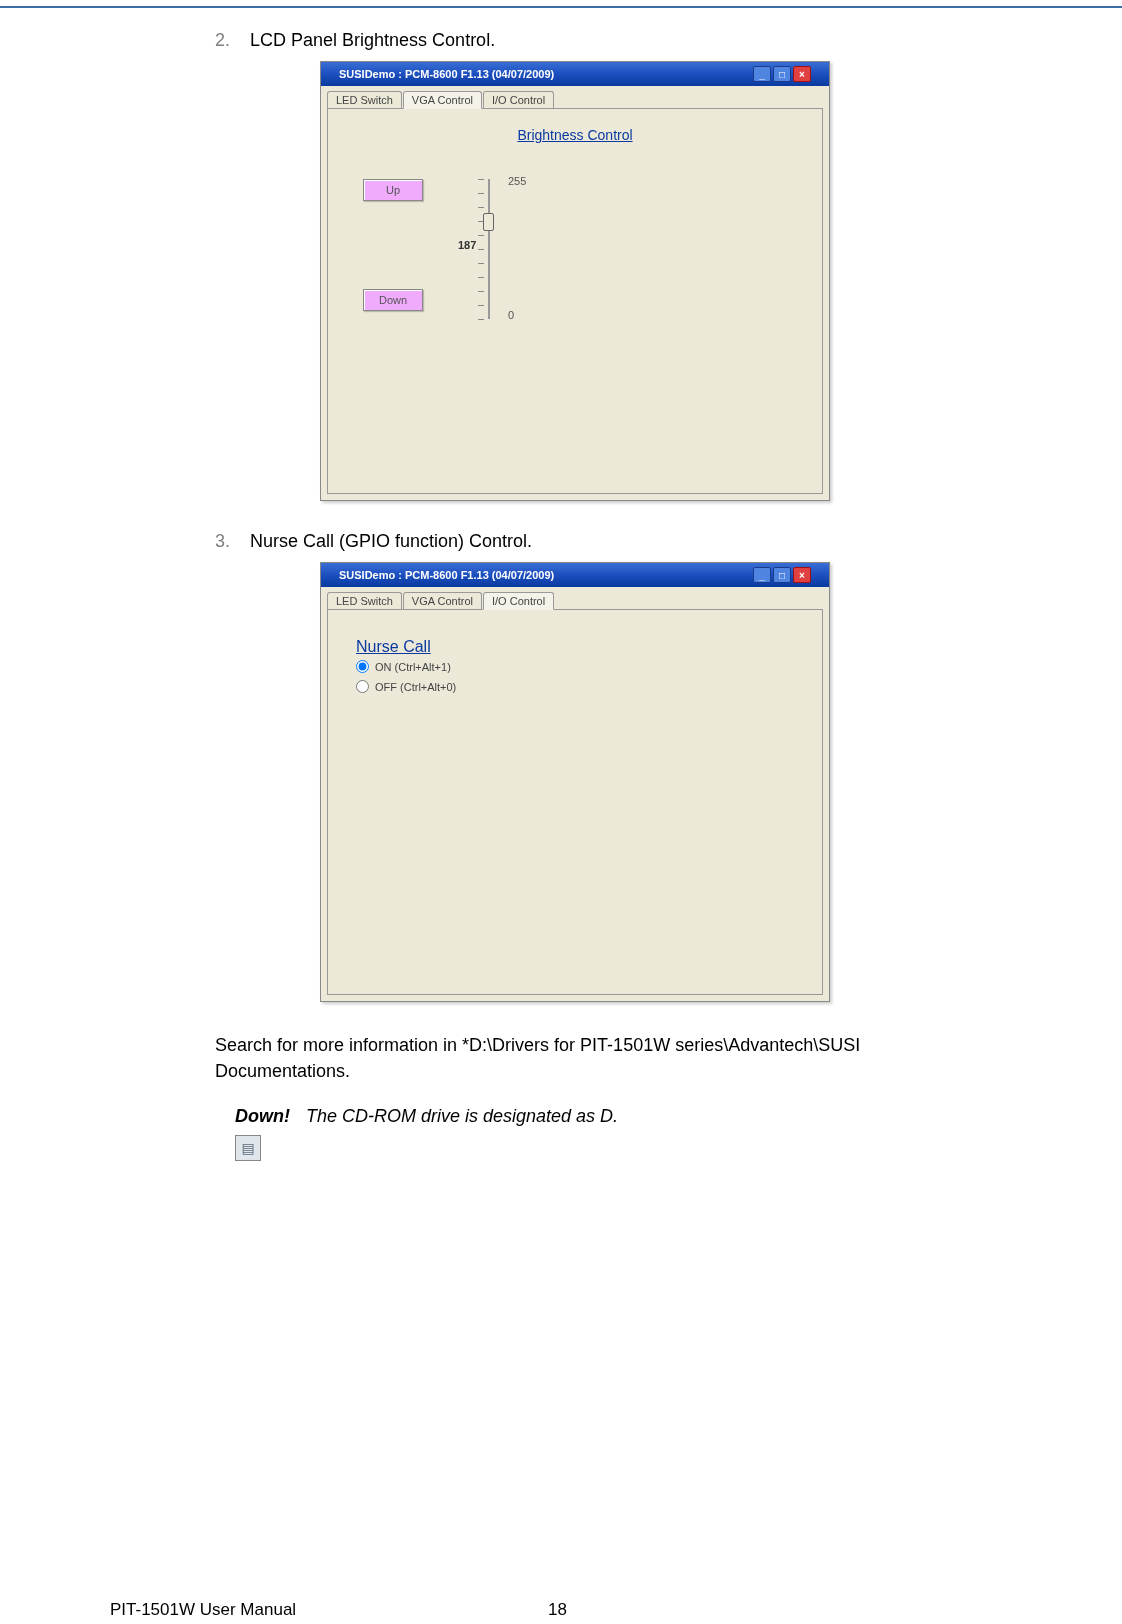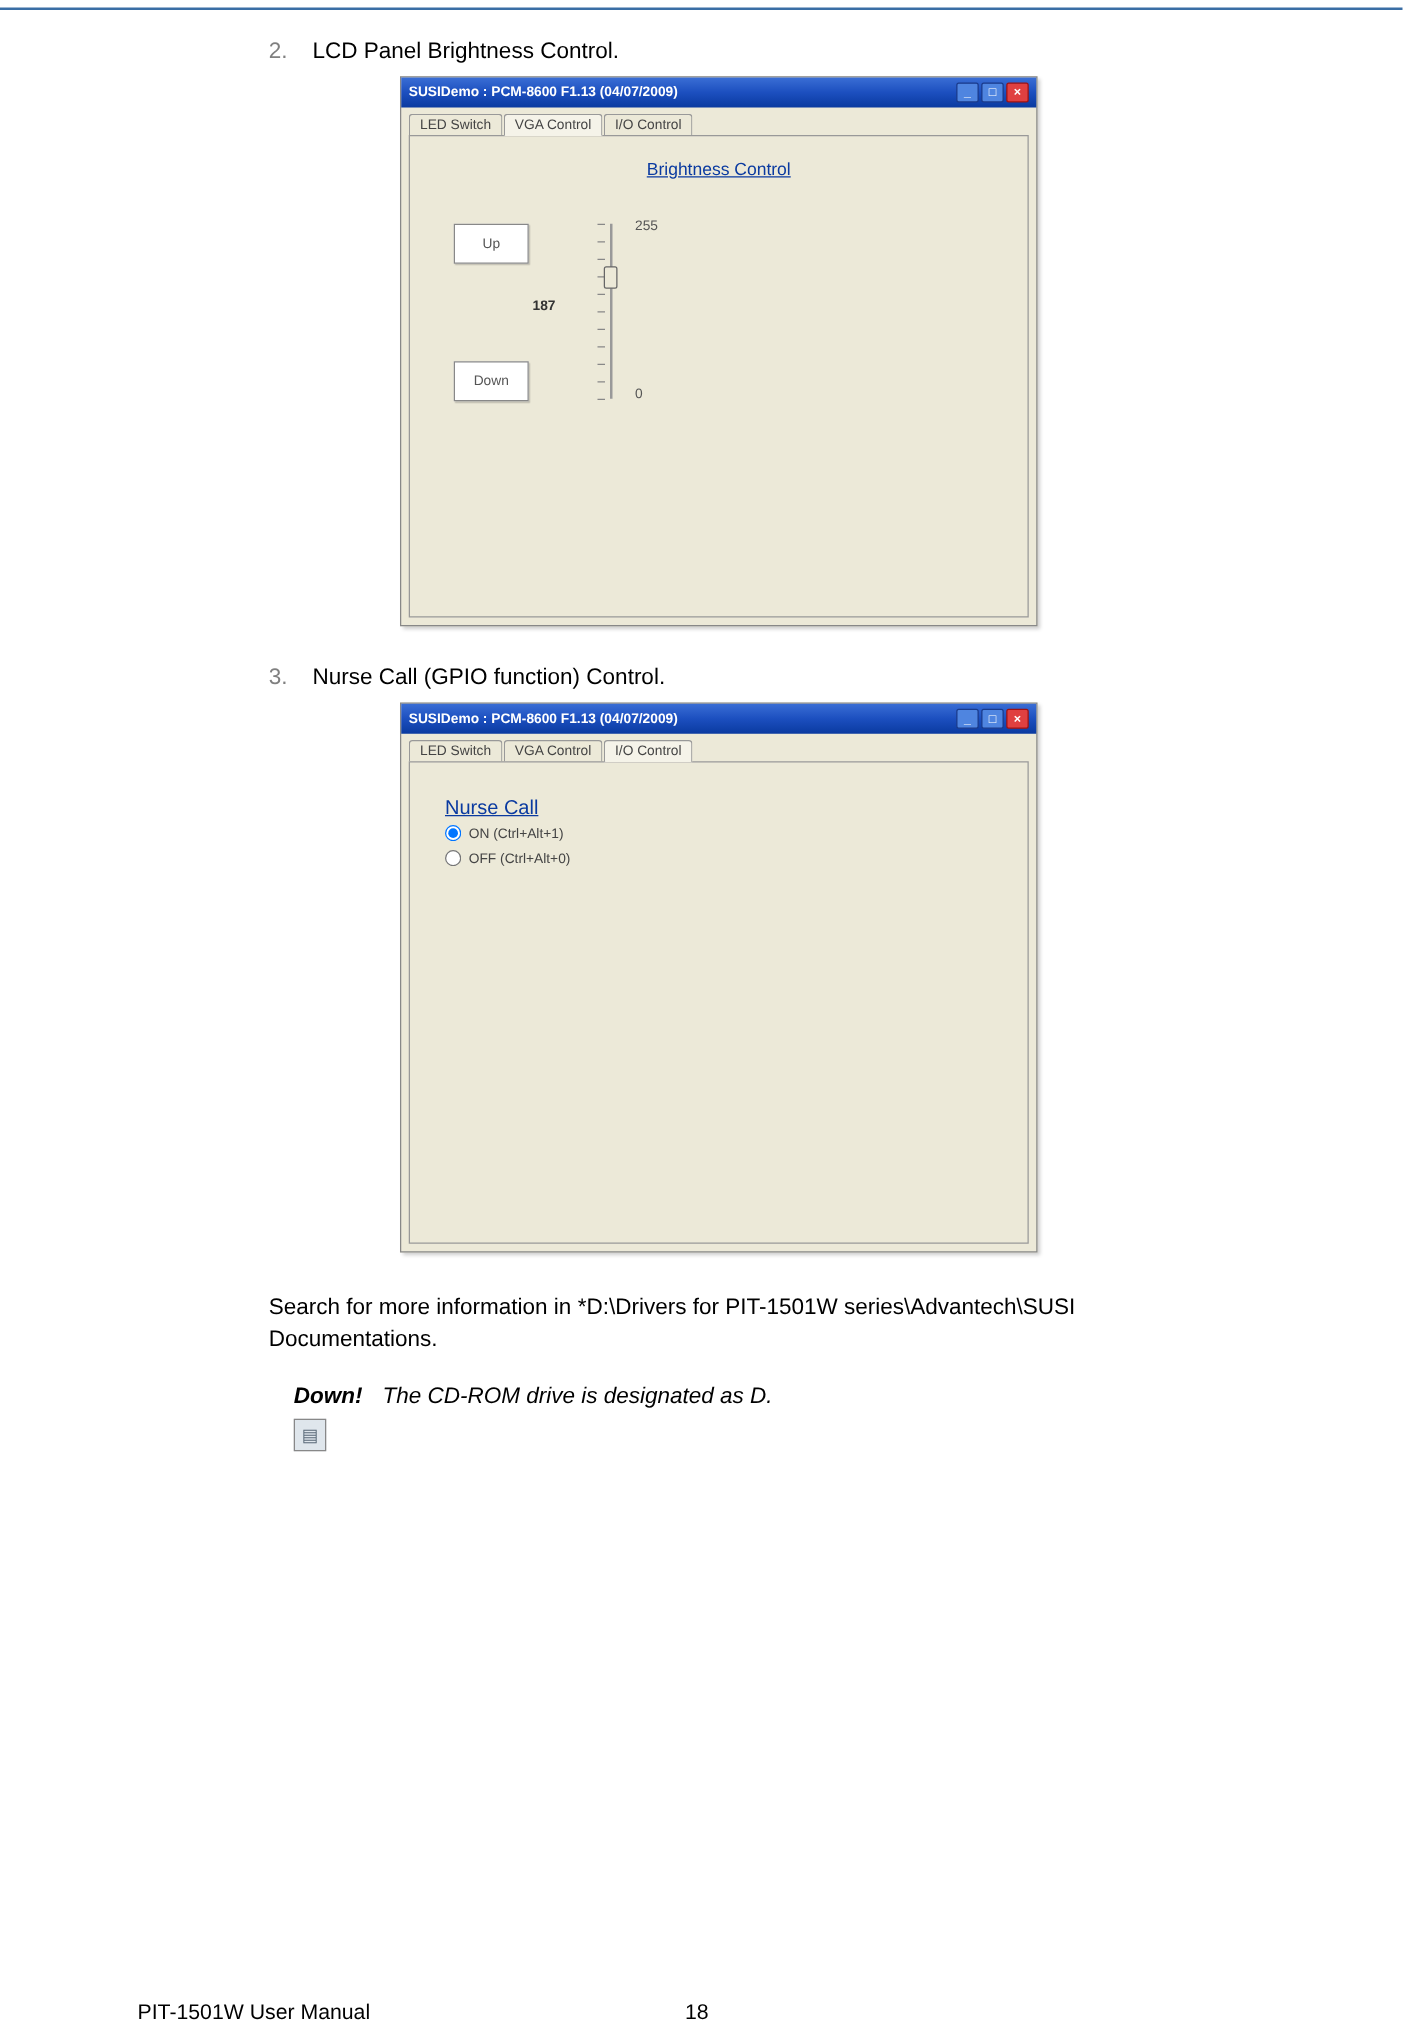--- a/index.html
+++ b/index.html
@@ -48,21 +48,21 @@
   .win1 { width: 510px; height: 440px; }
   .win2 { width: 510px; height: 440px; }
   .titlebar {
     height: 24px;
     background: linear-gradient(to bottom,#3a6ed5 0%,#1c4fbf 50%,#0a3aa0 100%);
     color: #fff;
     font-size: 11px;
     font-weight: bold;
     display: flex;
     align-items: center;
-    padding: 0 6px;
+    padding: 0 18px;
     font-family: Tahoma, sans-serif;
   }
   .titlebar-text { flex: 1; white-space: nowrap; overflow: hidden; }
   .winbtns { display: flex; gap: 2px; }
   .winbtn {
     width: 18px; height: 16px;
     background: #4f85e0;
     border: 1px solid #1a3a8a;
     border-radius: 2px;
     font-size: 10px;
@@ -108,22 +108,22 @@
     top: 18px;
     left: 50%;
     transform: translateX(-50%);
     color: #0a3aa0;
     font-size: 14px;
     font-family: Tahoma, sans-serif;
     text-decoration: underline;
   }
   .win-button {
     position: absolute;
-    width: 60px; height: 32px;
-    background: #ffffff;
+    width: 60px; height: 22px;
+    background: #f0abfc;
     border: 1px solid #888;
     box-shadow: inset 1px 1px 0 #fff, 1px 1px 1px rgba(0,0,0,0.2);
     font-size: 11px;
     font-family: Tahoma, sans-serif;
     color: #555;
     display: flex;
     align-items: center;
     justify-content: center;
   }
   .btn-up { top: 70px; left: 35px; }
@@ -149,21 +149,21 @@
     border-radius: 2px;
   }
   .slider-label {
     position: absolute;
     font-size: 11px;
     font-family: Tahoma, sans-serif;
     color: #555;
     text-align: right;
   }
   .lbl-max { top: 66px; left: 180px; }
-  .lbl-cur { top: 130px; left: 98px; font-weight: bold; color:#333; }
+  .lbl-cur { top: 130px; left: 130px; font-weight: bold; color:#333; }
   .lbl-min { top: 200px; left: 180px; }
 
   .groupbox-title {
     position: absolute;
     top: 28px; left: 28px;
     font-size: 16px;
     font-family: Tahoma, sans-serif;
     color: #0a3aa0;
     text-decoration: underline;
   }

